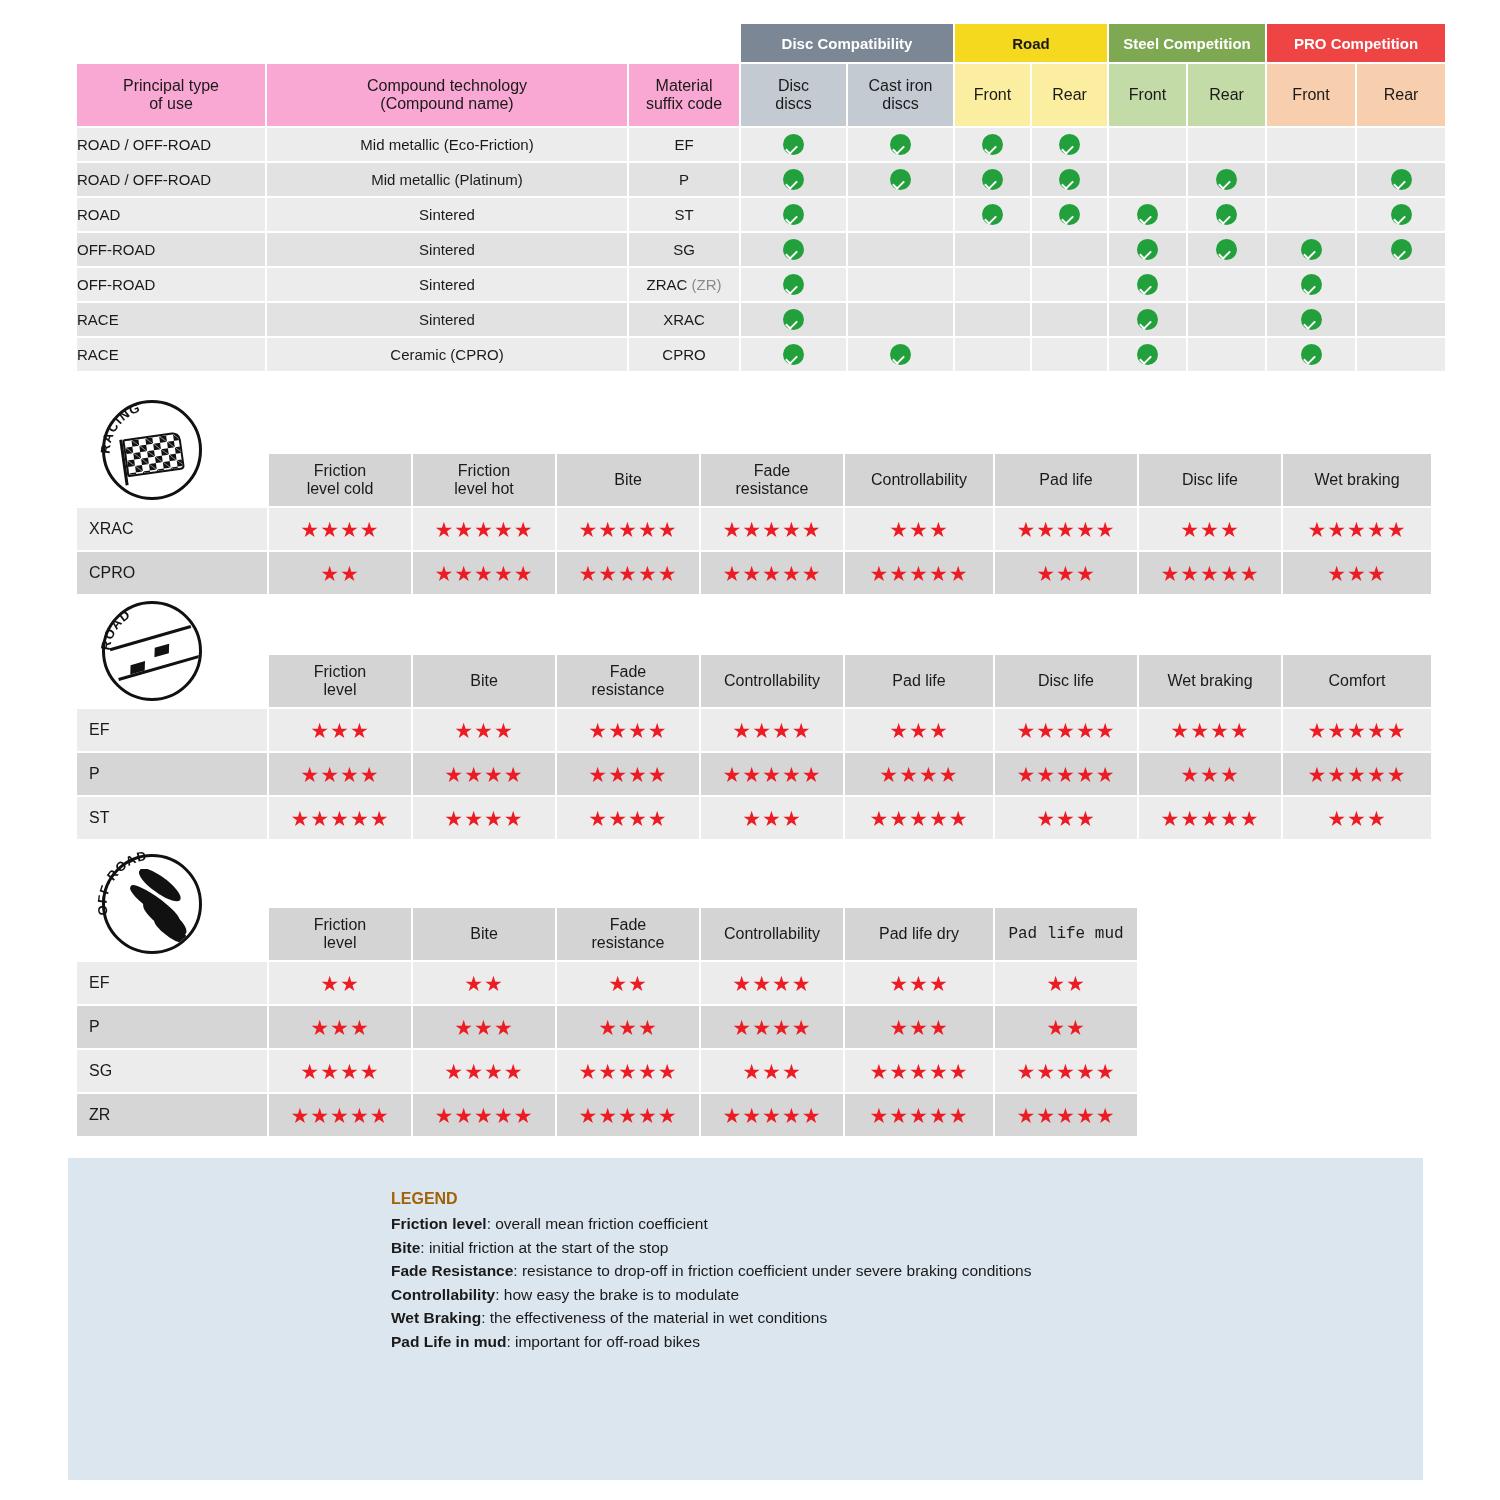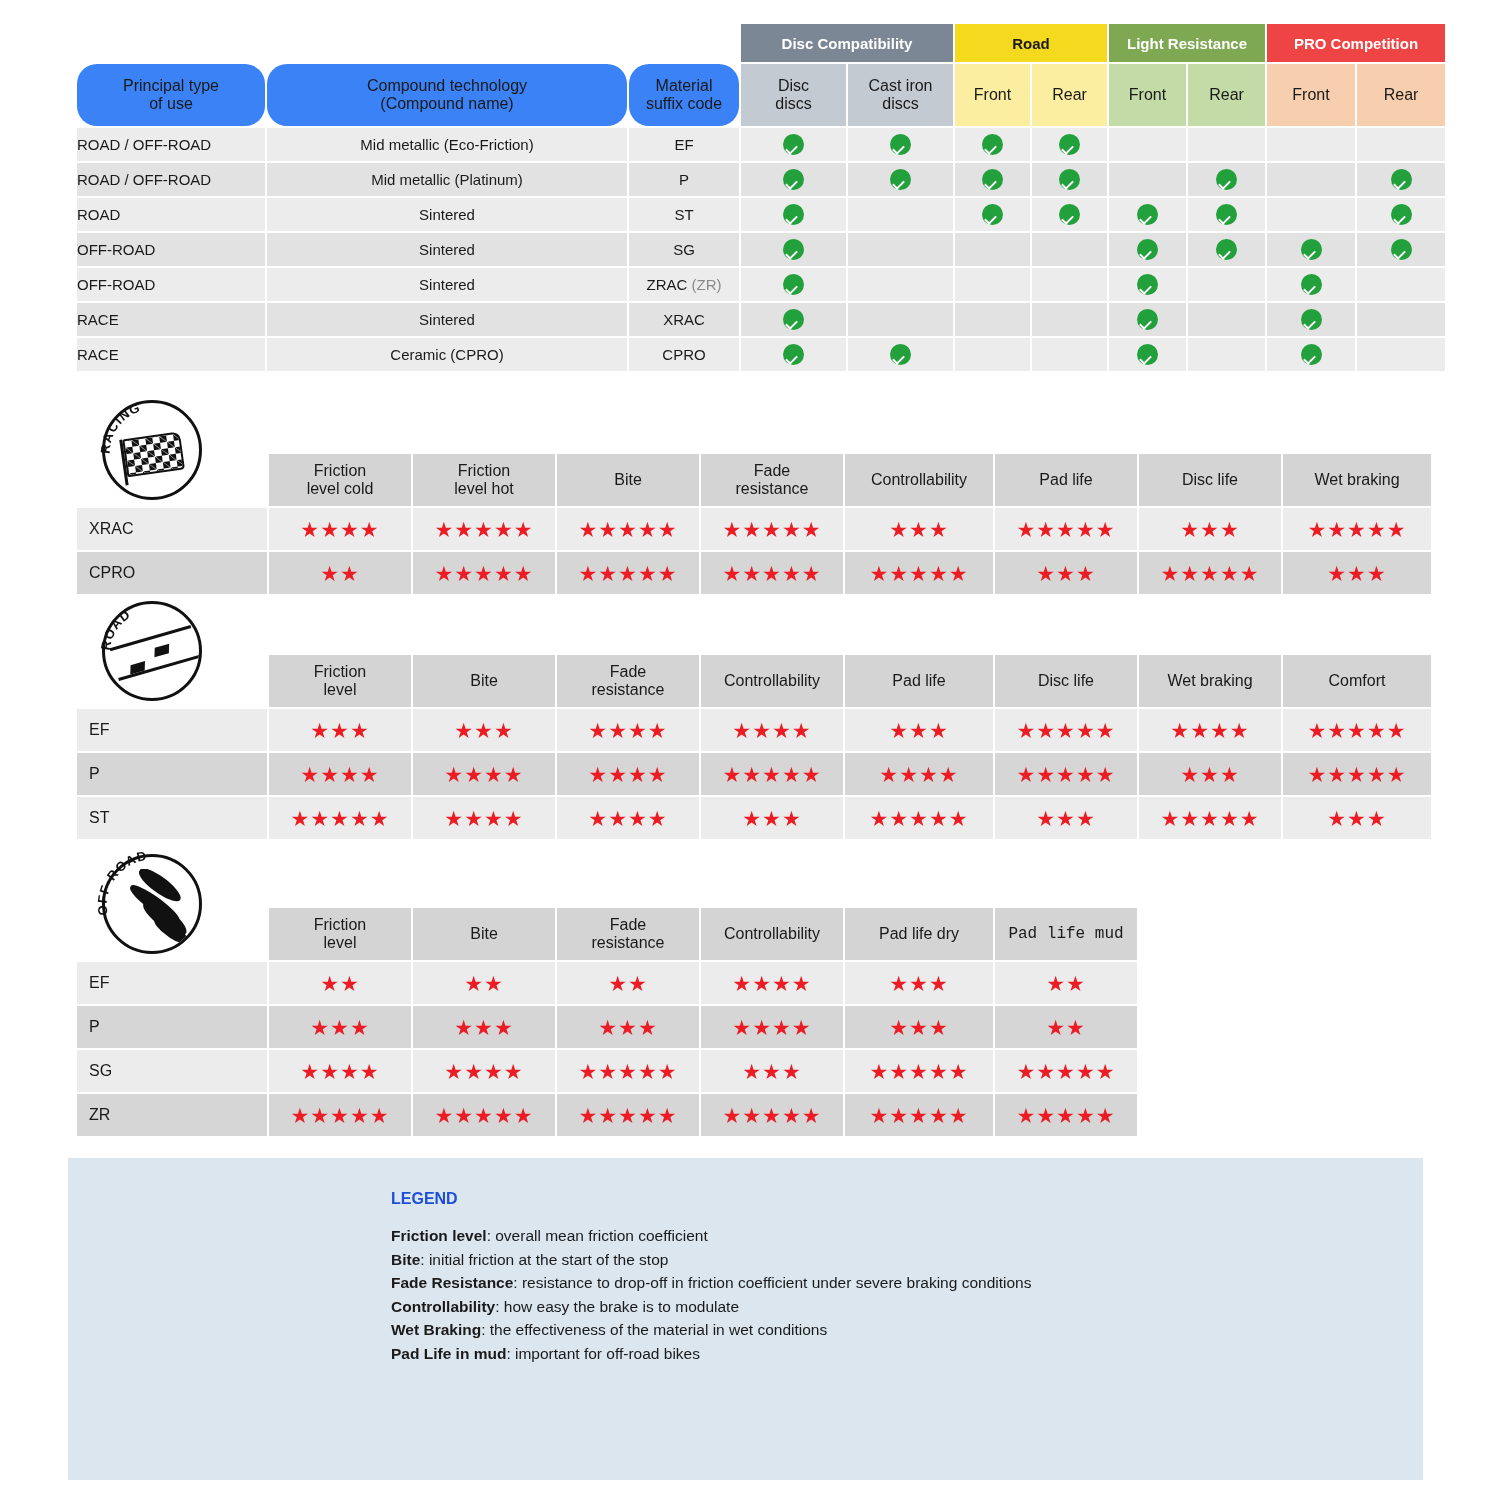--- a/index.html
+++ b/index.html
@@ -26,21 +26,21 @@
   .g-disc { background: #7b8794; color: #ffffff; }
   .g-road { background: #f5d91e; }
   .g-light { background: #7fa852; color: #ffffff; }
   .g-pro  { background: #ef4444; color: #ffffff; }
   .g-empty { background: transparent; }
 
   .colhdr {
     height: 62px; text-align: center; vertical-align: middle;
     font-size: 16px; line-height: 1.15; color: #1a1a1a;
   }
-  .h-grey   { background: #3b82f6; border-radius: 20px; }
+  .h-grey   { background: #f9a8d4; }
   .h-disc   { background: #c3cad1; }
   .h-road   { background: #fbeea0; }
   .h-light  { background: #c3dba6; }
   .h-pro    { background: #f8cfae; }
 
   .compat tbody td {
     height: 33px; vertical-align: middle; font-size: 15px;
     background: #ececec;
   }
   .compat tbody tr:nth-child(even) td { background: #e2e2e2; }
@@ -106,21 +106,21 @@
   
   .orgfx { position: absolute; left: 12px; top: 12px; width: 78px; height: 78px; overflow: hidden; }
   .orgfx .brush { position: absolute; background: #111; border-radius: 40% 60% 45% 55%; }
 
   
   .legend {
     position: absolute; left: 68px; top: 1158px; width: 1355px; height: 322px;
     background: #dce6ef;
   }
   .legend-inner { position: absolute; left: 323px; top: 32px; width: 1000px; }
-  .legend-title { color: #1d4ed8; font-weight: bold; font-size: 16px; margin-bottom: 16px; }
+  .legend-title { color: #a16207; font-weight: bold; font-size: 16px; margin-bottom: 4px; }
   .legend-line { font-size: 15.5px; line-height: 1.52; color: #1a1a1a; }
   .legend-line b { font-weight: bold; }
 </style>
 </head>
 <body>
 
 <div class="page">
 
   <table class="compat">
     <colgroup>
@@ -134,21 +134,21 @@
       <col style="width:77px">
         <col style="width:77px">
       <col style="width:88px">
         <col style="width:88px">
     </colgroup>
     <thead>
       <tr>
         <td colspan="3" class="grouphdr g-empty"></td>
         <td colspan="2" class="grouphdr g-disc">Disc Compatibility</td>
         <td colspan="2" class="grouphdr g-road">Road</td>
-        <td colspan="2" class="grouphdr g-light">Light Resistance</td>
+        <td colspan="2" class="grouphdr g-light">Steel Competition</td>
         <td colspan="2" class="grouphdr g-pro">PRO Competition</td>
       </tr>
       <tr>
         <td class="colhdr h-grey"><span style="white-space:pre-line">Principal type
 of use</span></td>
         <td class="colhdr h-grey"><span style="white-space:pre-line">Compound technology
 (Compound name)</span></td>
         <td class="colhdr h-grey"><span style="white-space:pre-line">Material
 suffix code</span></td>
         <td class="colhdr h-disc"><span style="white-space:pre-line">Disc

